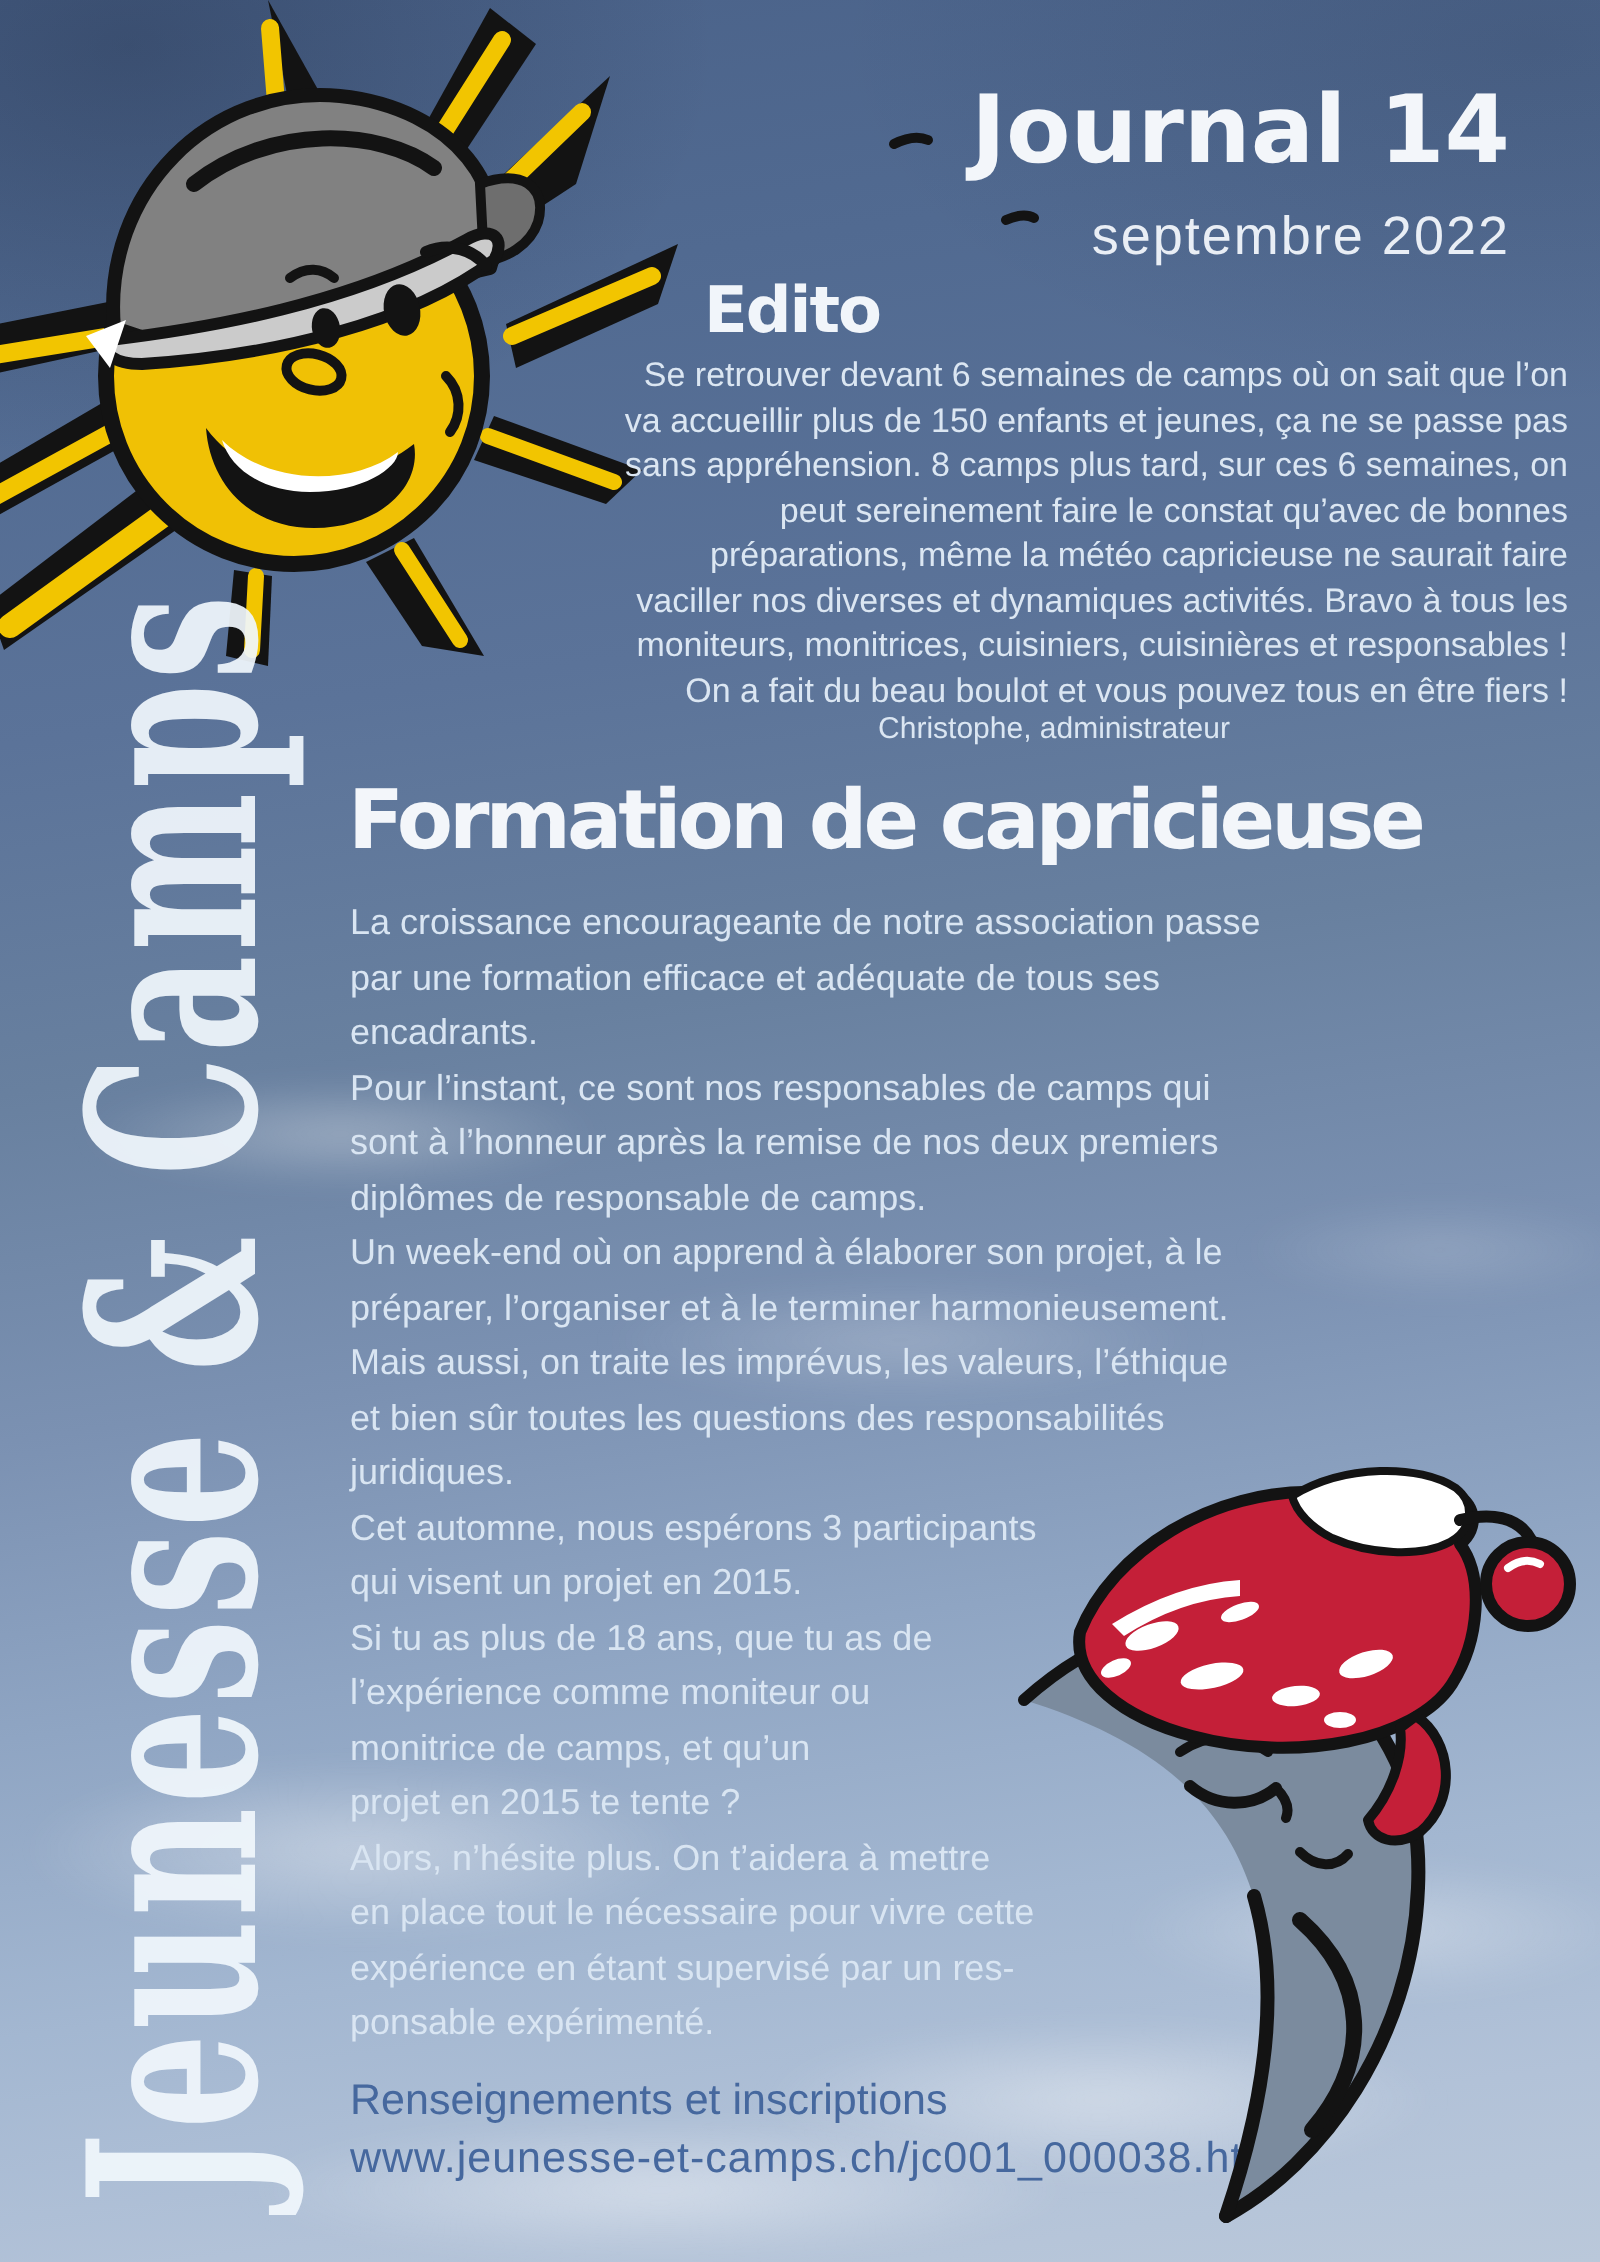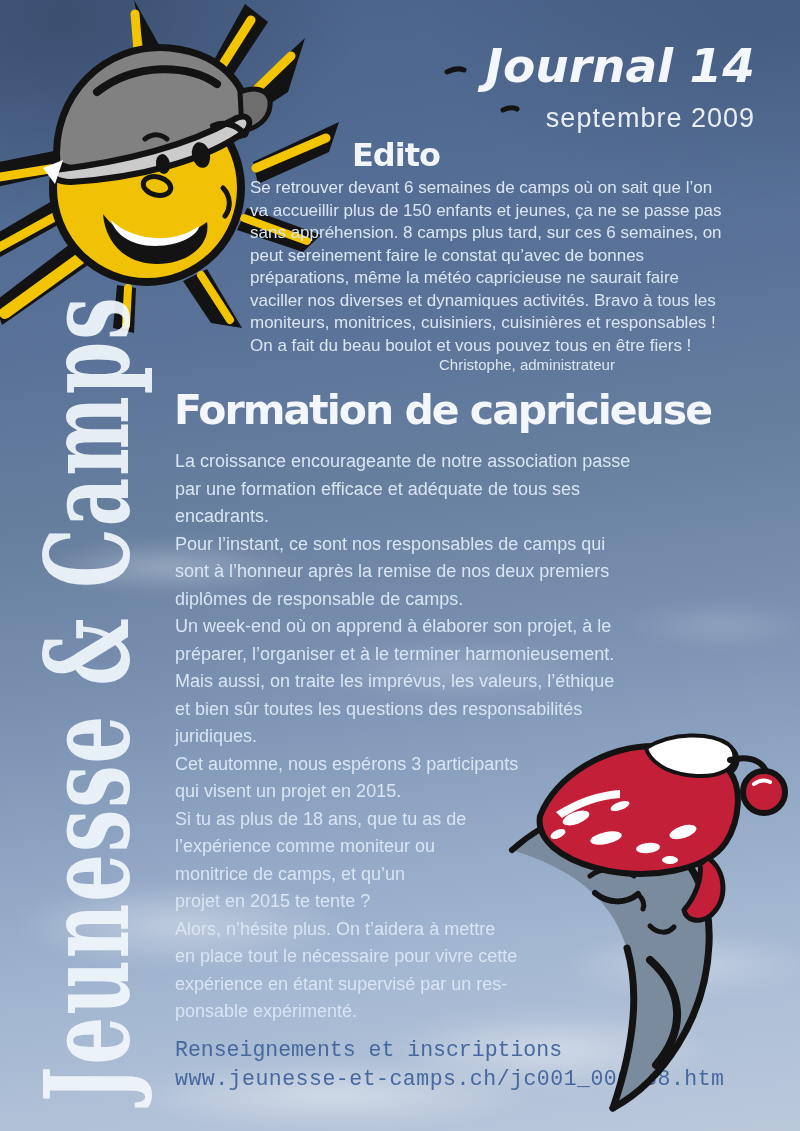--- a/index.html
+++ b/index.html
@@ -29,50 +29,50 @@
   .brand{
     position:absolute;left:30px;top:1102px;white-space:nowrap;
     transform:rotate(-90deg) scale(1,1.55);transform-origin:0 0;
     font-family:"DejaVu Serif", serif;font-weight:bold;
     font-size:75px;letter-spacing:2px;line-height:1;
     color:rgba(240,246,252,.93);
   }
   .title{
     position:absolute;right:45px;top:40px;
     font-family:"DejaVu Sans", sans-serif;font-weight:bold;
-    font-size:47px;letter-spacing:0;color:#f3f6fa;line-height:1.1;font-style:italic;
+    font-size:47px;letter-spacing:0;color:#f3f6fa;line-height:1.1;
   }
   .date{
     position:absolute;right:45px;top:103px;
     font-size:27px;color:#e9eef5;letter-spacing:1px;
   }
   .edito-heading{
     position:absolute;left:352px;top:136px;
     font-family:"DejaVu Sans", sans-serif;font-weight:bold;
     font-size:32px;letter-spacing:-1px;color:#f1f5fa;
   }
   .edito-body{
-    position:absolute;left:250px;top:177px;width:520px;
-    text-align:left;white-space:pre-line;
+    position:absolute;left:264px;top:177px;width:520px;
+    text-align:right;white-space:pre-line;
     font-size:17px;line-height:22.5px;color:#dbe6f2;margin:0;
   }
   .edito-sig{
     position:absolute;left:267px;top:356px;width:520px;text-align:center;
     font-size:15px;color:#dbe6f2;margin:0;
   }
   .article-heading{
     position:absolute;left:174px;top:386px;margin:0;
     font-family:"DejaVu Sans", sans-serif;font-weight:bold;
     font-size:41px;letter-spacing:-2px;color:#f3f6fa;white-space:nowrap;
   }
   .article-body{
     position:absolute;left:175px;top:448px;width:600px;margin:0;
     white-space:pre-line;font-size:18px;line-height:27.5px;color:#d9e5f2;
   }
-  .contact{position:absolute;left:175px;top:1036px;line-height:29px;font-family:Liberation Mono, monospace;}
+  .contact{position:absolute;left:175px;top:1036px;line-height:29px;}
   .contact p{margin:0;font-size:21.5px;color:#46689e;}
   .contact .url{letter-spacing:.5px;}
 </style>
 </head>
 <body>
 
 <div class="page">
   <div class="vignette"></div>
   <div class="cloud c1"></div>
   <div class="cloud c2"></div>
@@ -125,21 +125,21 @@
       <ellipse cx="172" cy="194" rx="14" ry="9" fill="none" stroke="#131313" stroke-width="5" transform="rotate(14 172 194)"></ellipse>
       <path d="M118,222 C140,252 185,258 222,230 C226,252 204,272 172,272 C140,272 120,250 118,222 Z" fill="#131313"></path>
       <path d="M126,228 C148,250 190,252 214,234 C214,242 196,254 170,254 C146,254 130,242 126,228 Z" fill="#ffffff"></path>
       <path d="M238,196 C246,204 246,216 240,224" fill="none" stroke="#131313" stroke-width="5" stroke-linecap="round"></path>
     </g>
   </svg>
 
   <div class="brand">Jeunesse &amp; Camps</div>
 
   <div class="title">Journal 14</div>
-  <div class="date">septembre 2009</div>
+  <div class="date">septembre 2022</div>
 
   <h2 class="edito-heading" style="margin:0">Edito</h2>
   <p class="edito-body">Se retrouver devant 6 semaines de camps où on sait que l’on
 va accueillir plus de 150 enfants et jeunes, ça ne se passe pas
 sans appréhension. 8 camps plus tard, sur ces 6 semaines, on
 peut sereinement faire le constat qu’avec de bonnes
 préparations, même la météo capricieuse ne saurait faire
 vaciller nos diverses et dynamiques activités. Bravo à tous les
 moniteurs, monitrices, cuisiniers, cuisinières et responsables !
 On a fait du beau boulot et vous pouvez tous en être fiers !</p>

